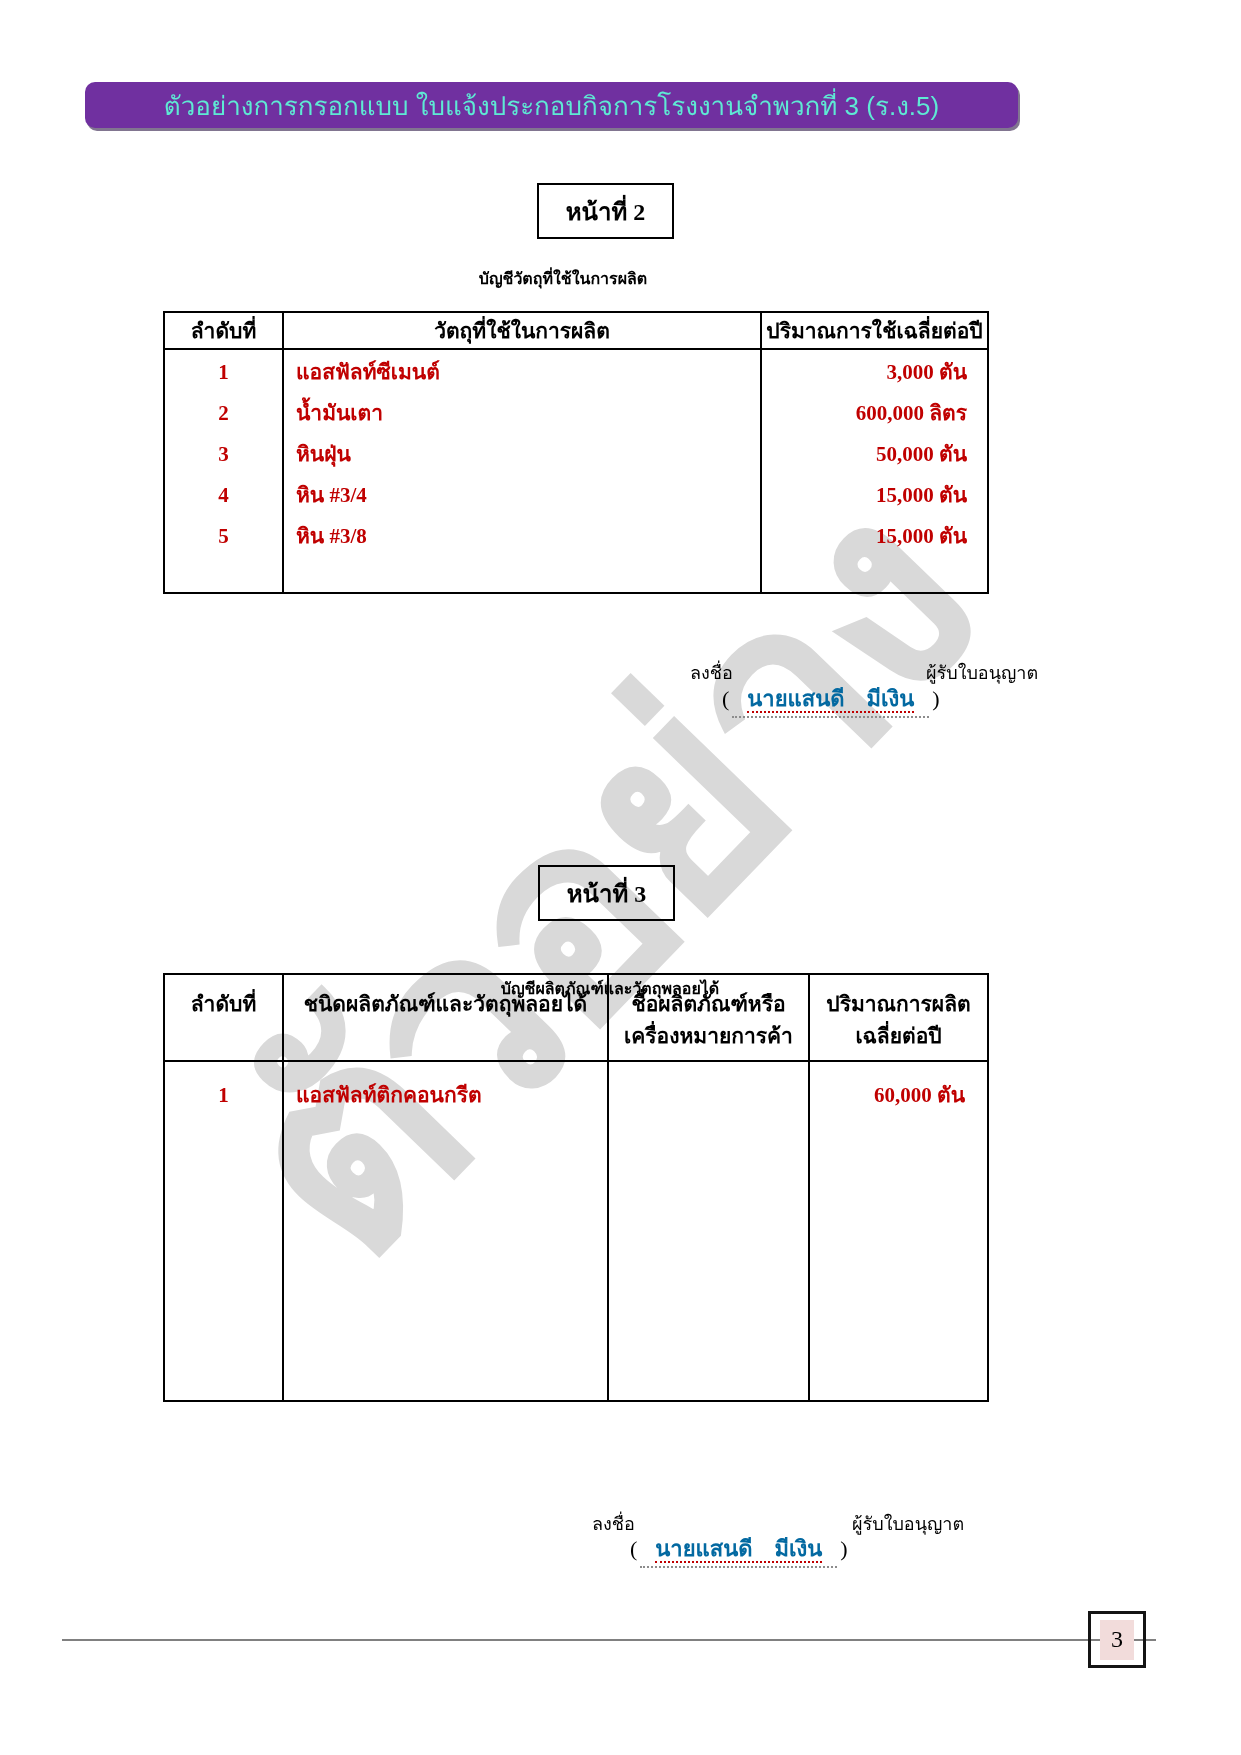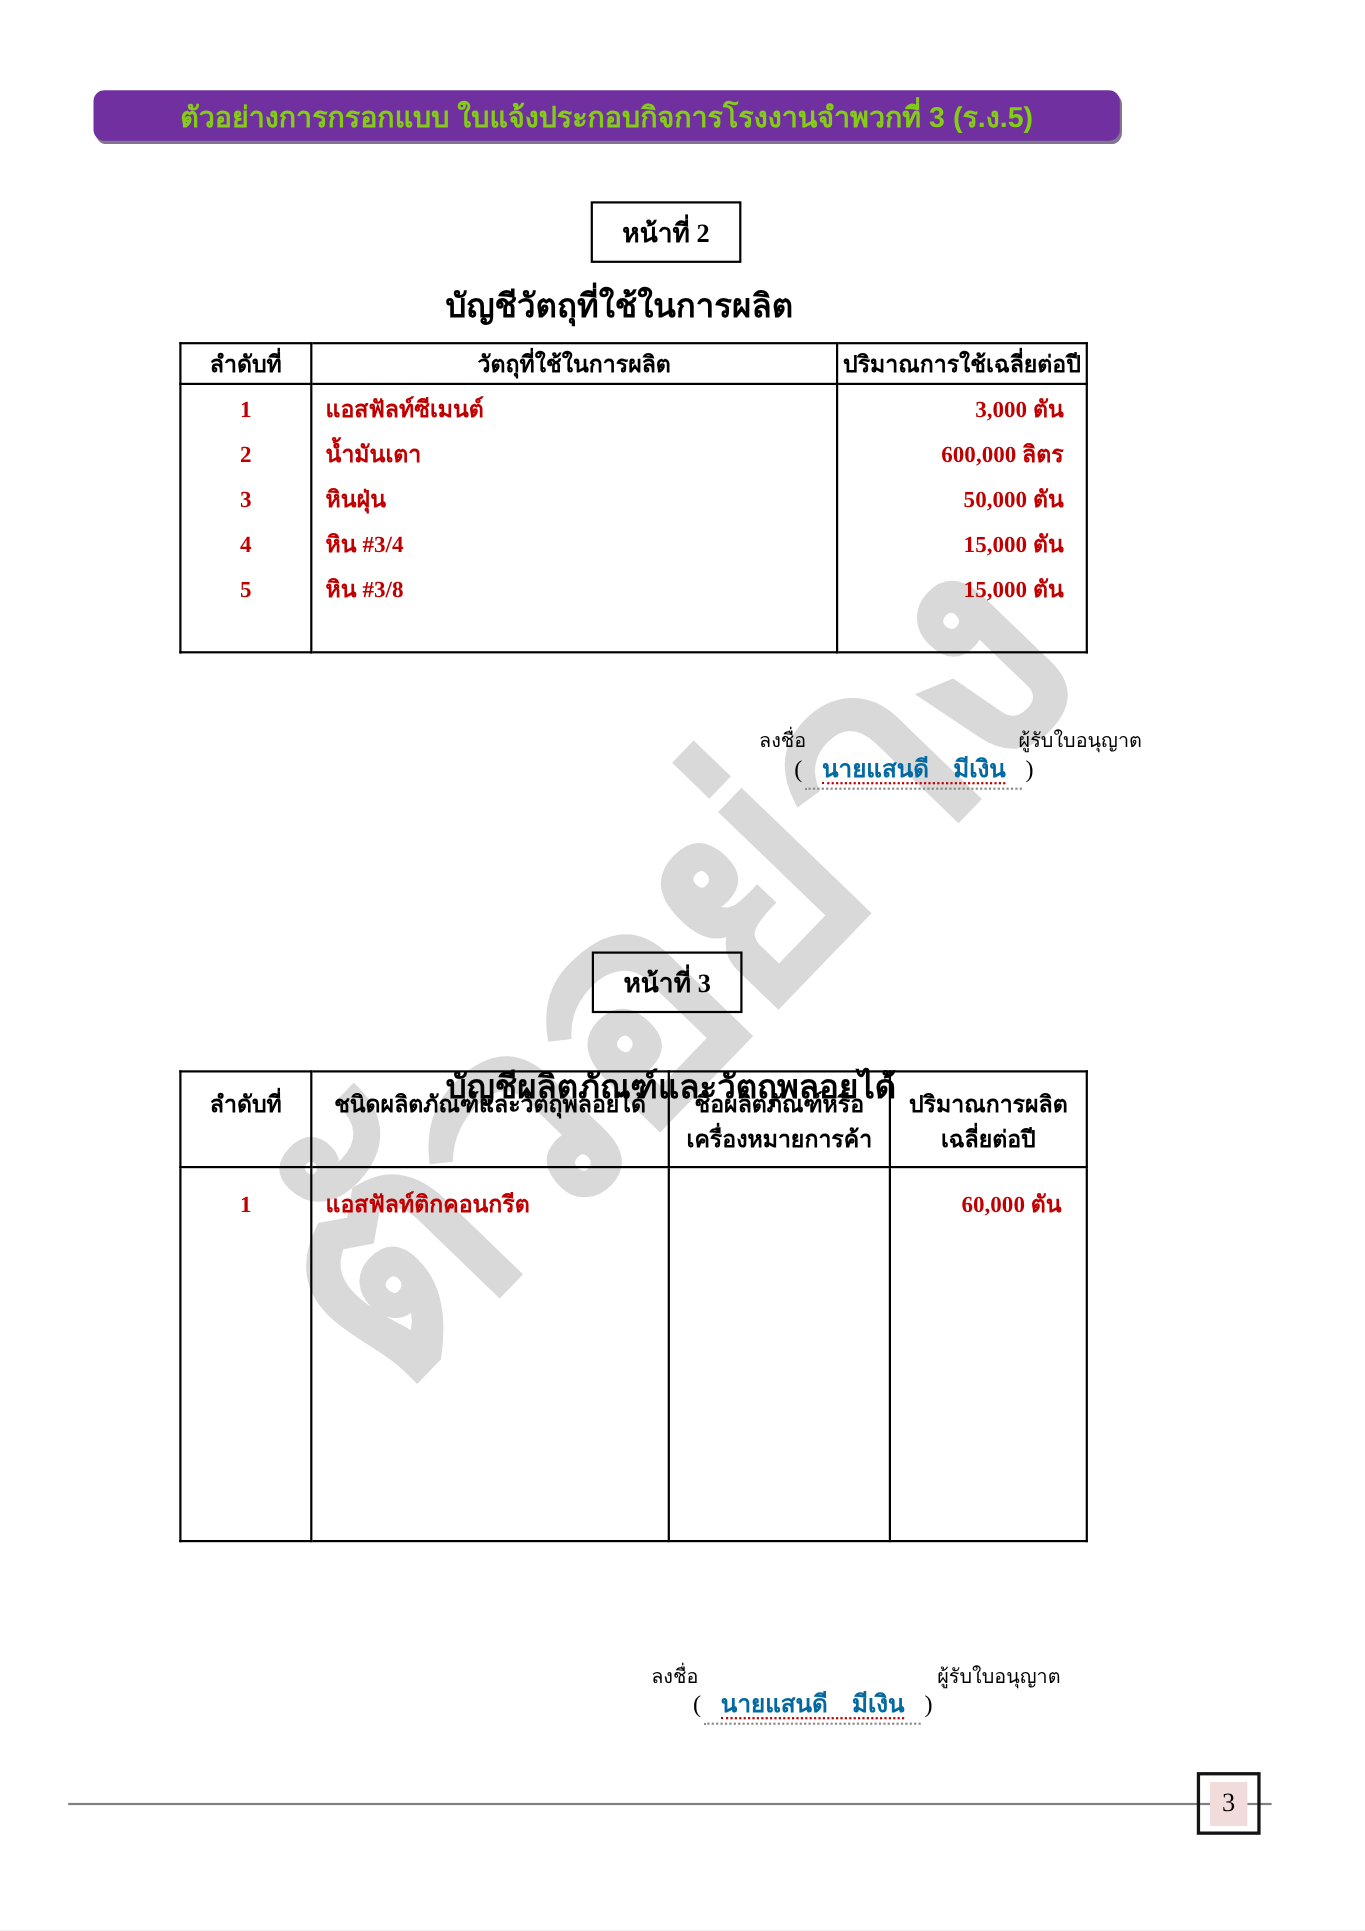--- a/index.html
+++ b/index.html
@@ -16,34 +16,34 @@
     font-size:280px; font-weight:bold; letter-spacing:-10px;
     color:#d9d9d9; white-space:nowrap;
     font-family:"Liberation Serif", serif;
   }
   
   .banner {
     position:absolute; left:85px; top:82px; width:933px; height:46px; z-index:2;
     background:#7030a0; border-radius:10px;
     box-shadow:2px 3px 0 rgba(45,25,70,.6);
     display:flex; align-items:center; justify-content:center;
-    color:#84cc16; font-family:"Liberation Sans", sans-serif;
-    font-weight:bold; font-size:26px;
+    color:#5eead4; font-family:"Liberation Sans", sans-serif;
+    font-weight:normal; font-size:26px;
   }
   
   .pagebox {
     position:absolute; width:137px; height:56px; z-index:2;
     border:2px solid #000; background:transparent;
     display:flex; align-items:center; justify-content:center;
     font-size:24px; font-weight:bold;
   }
   #pagebox2 { left:537px; top:183px; }
   #pagebox3 { left:538px; top:865px; }
   
-  .tbl-title { position:absolute; z-index:2; font-size:30px; font-weight:bold; text-align:center; line-height:34px; }
+  .tbl-title { position:absolute; z-index:2; font-size:16px; font-weight:bold; text-align:center; line-height:34px; }
   #title1 { left:163px; top:262px; width:800px; }
   #title2 { left:210px; top:972px; width:800px; }
   
   table.doc { position:absolute; z-index:2; border-collapse:collapse; table-layout:fixed; background:transparent; }
   #table1 { left:163px; top:311px; width:824px; }
   #table2 { left:163px; top:973px; width:824px; }
   .doc th, .doc td { border:2px solid #000; background:transparent; }
   .doc th { font-size:21px; font-weight:bold; text-align:center; }
   #table1 th { height:37px; }
   #table2 th { height:87px; vertical-align:top; padding-top:13px; line-height:32px; }

